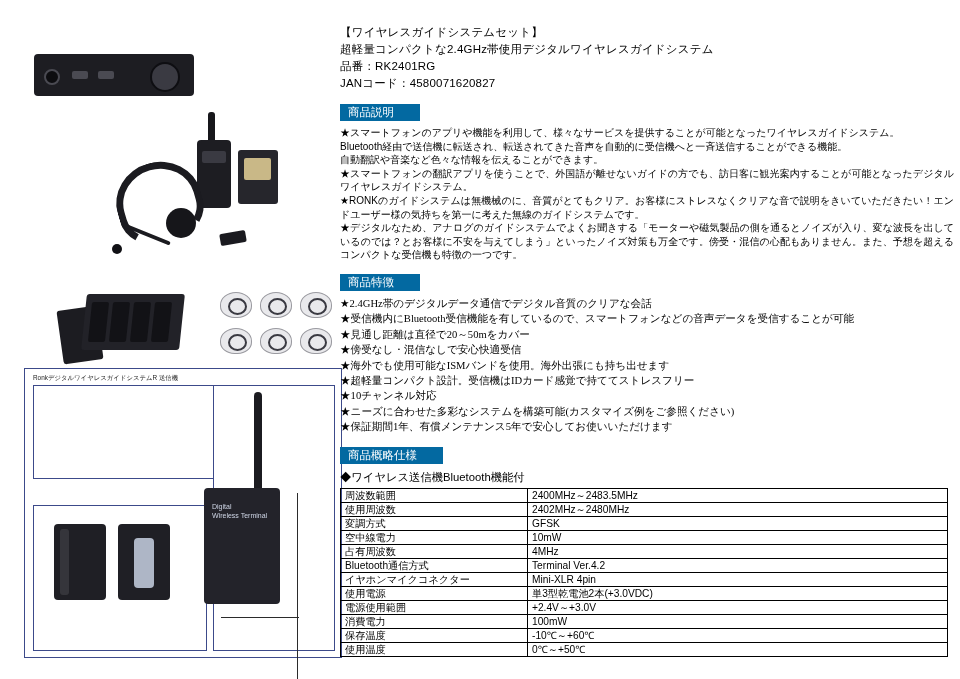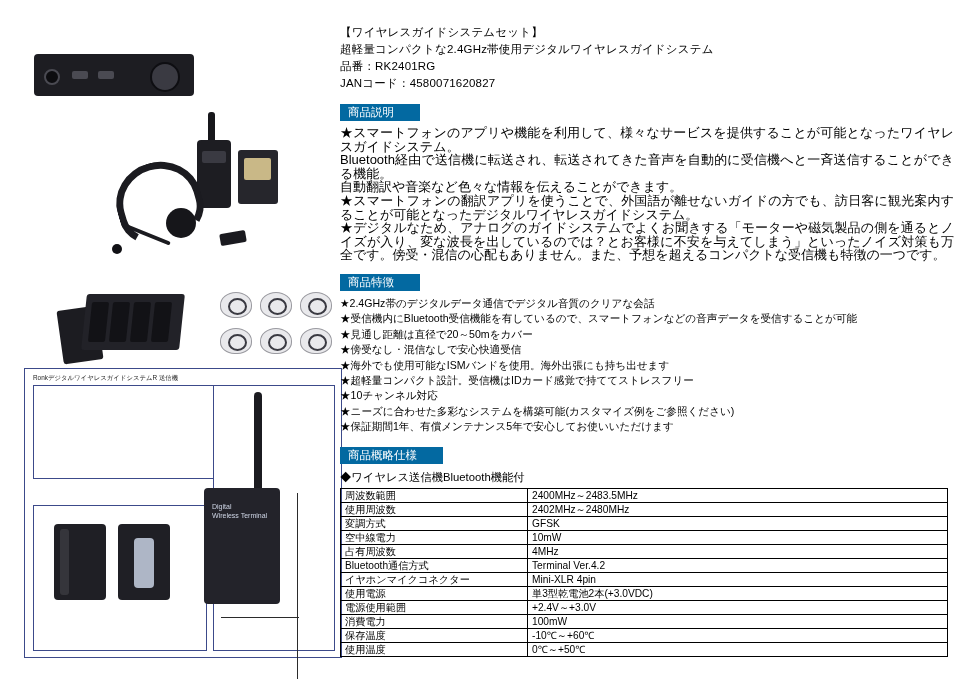--- a/index.html
+++ b/index.html
@@ -40,31 +40,31 @@
     display: inline-block;
     background: #0369a1;
     color: #ffffff;
     font-size: 11.5px;
     line-height: 15px;
     padding: 1px 26px 1px 8px;
     margin-top: 12px;
     margin-bottom: 5px;
   }
   .para {
-    font-size: 13px;
+    font-size: 10px;
     line-height: 13.6px;
     text-align: justify;
   }
   .para p { margin: 0; }
 
   .feature-list {
     font-size: 10.6px;
     line-height: 15.4px;
   }
-  .feature-list div { white-space: nowrap; }
+  .feature-list div { white-space: nowrap; font-family: Liberation Serif, serif; }
 
   .spec-sub {
     font-size: 11.3px;
     line-height: 16px;
     margin-bottom: 3px;
   }
 
   
   table.spec {
     border-collapse: collapse;
@@ -401,20 +401,21 @@
       <div>品番：RK2401RG</div>
       <div>JANコード：4580071620827</div>
     </div>
 
     <div class="section-head">商品説明</div>
     <div class="para">
       <p>★スマートフォンのアプリや機能を利用して、様々なサービスを提供することが可能となったワイヤレスガイドシステム。</p>
       <p>Bluetooth経由で送信機に転送され、転送されてきた音声を自動的に受信機へと一斉送信することができる機能。</p>
       <p>自動翻訳や音楽など色々な情報を伝えることができます。</p>
       <p>★スマートフォンの翻訳アプリを使うことで、外国語が離せないガイドの方でも、訪日客に観光案内することが可能となったデジタルワイヤレスガイドシステム。</p>
+      <p>★RONKのガイドシステムは無機械のに、音質がとてもクリア。お客様にストレスなくクリアな音で説明をきいていただきたい！エンドユーザー様の気持ちを第一に考えた無線のガイドシステムです。</p>
       <p>★デジタルなため、アナログのガイドシステムでよくお聞きする「モーターや磁気製品の側を通るとノイズが入り、変な波長を出しているのでは？とお客様に不安を与えてしまう」といったノイズ対策も万全です。傍受・混信の心配もありません。また、予想を超えるコンパクトな受信機も特徴の一つです。</p>
     </div>
 
     <div class="section-head">商品特徴</div>
     <div class="feature-list">
       <div>★2.4GHz帯のデジタルデータ通信でデジタル音質のクリアな会話</div>
       <div>★受信機内にBluetooth受信機能を有しているので、スマートフォンなどの音声データを受信することが可能</div>
       <div>★見通し距離は直径で20～50mをカバー</div>
       <div>★傍受なし・混信なしで安心快適受信</div>
       <div>★海外でも使用可能なISMバンドを使用。海外出張にも持ち出せます</div>

